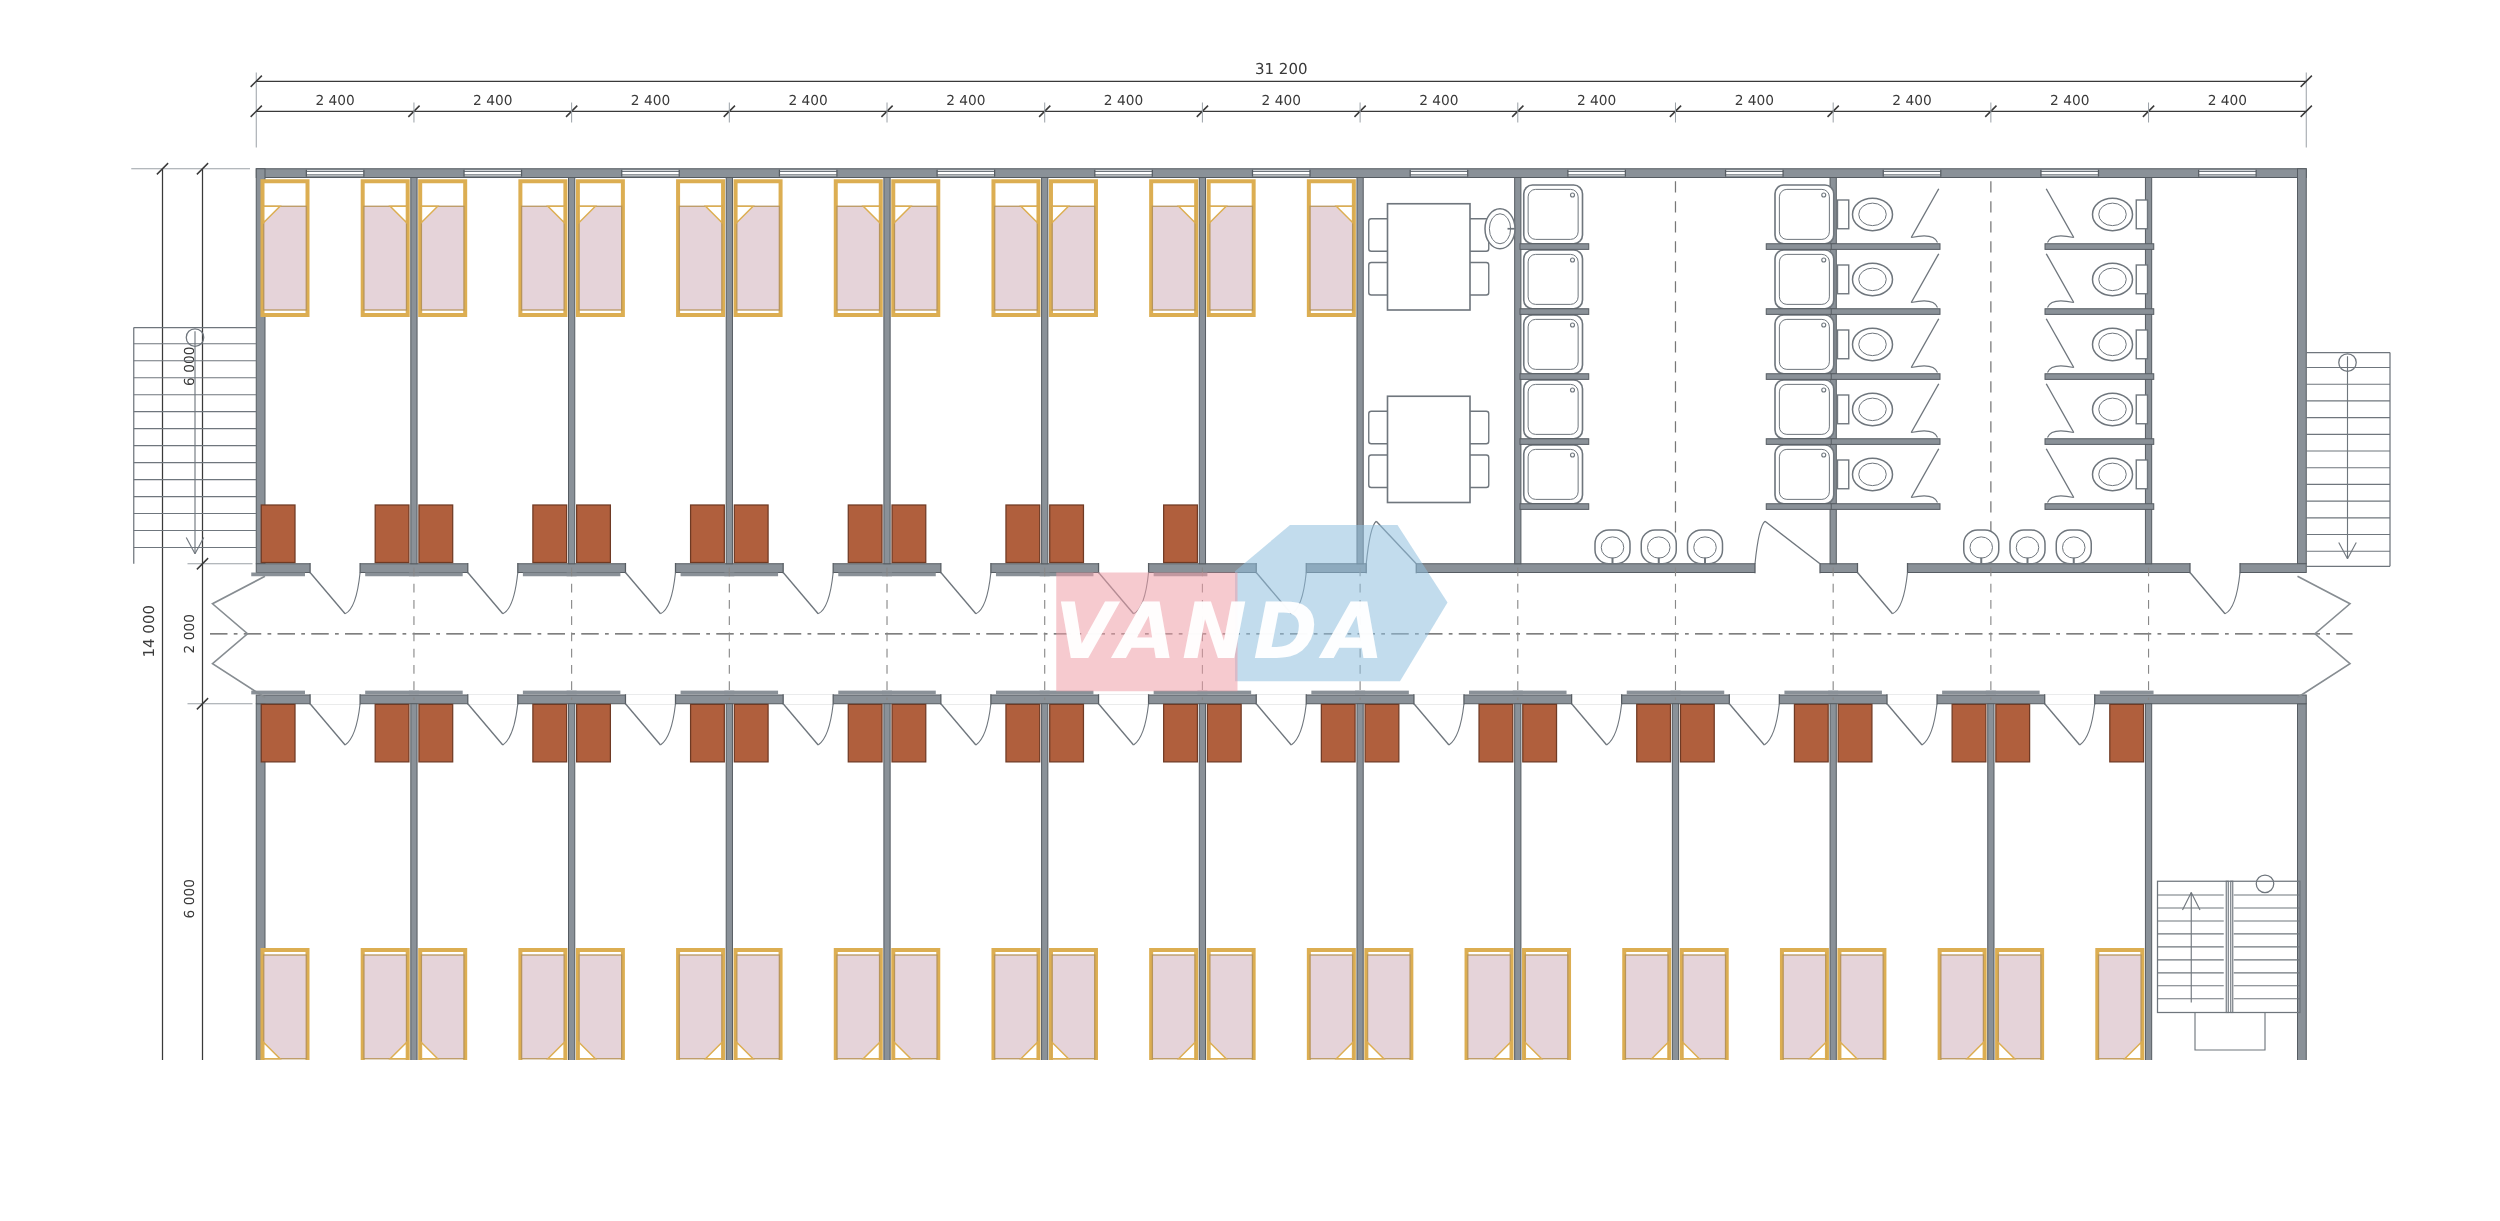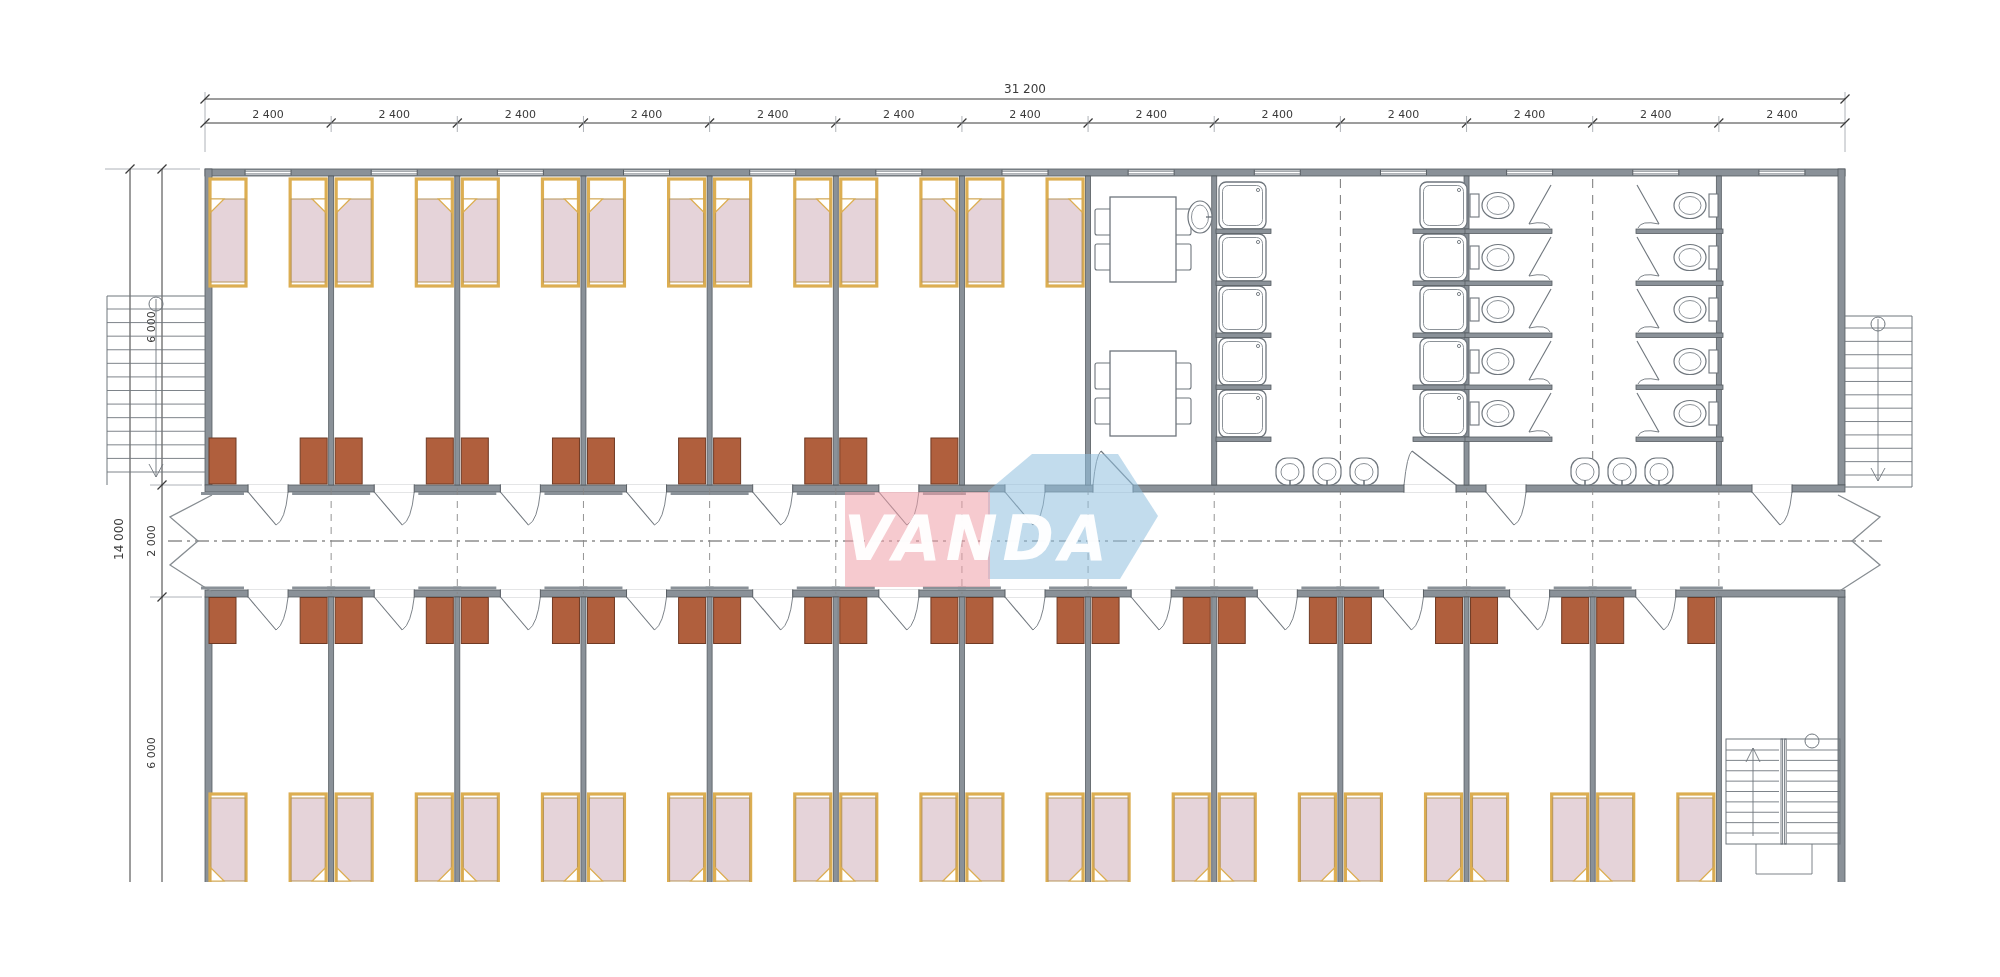--- a/index.html
+++ b/index.html
@@ -1,17 +1,17 @@
 <!DOCTYPE html>
 <html><head>
 <meta charset="utf-8">
 <style>
   html,body{margin:0;padding:0;background:#ffffff;}
   #stage{position:relative;width:2000px;height:848px;background:#ffffff;overflow:hidden;
-         font-family:"DejaVu Sans", sans-serif;margin-top:34px;}
+         font-family:"DejaVu Sans", sans-serif;}
   svg text{font-family:"DejaVu Sans", sans-serif;}
 </style>
 </head>
 <body>
 
 <div id="stage">
   <svg id="plan" width="2000" height="977" viewBox="0 0 2000 977">
       <line x1="205" y1="58" x2="205" y2="118" stroke="#9aa0a6" stroke-width="0.8"></line>
       <line x1="1845" y1="58" x2="1845" y2="118" stroke="#9aa0a6" stroke-width="0.8"></line>
       <line x1="205" y1="65" x2="1845" y2="65" stroke="#3a3a3a" stroke-width="1"></line>

